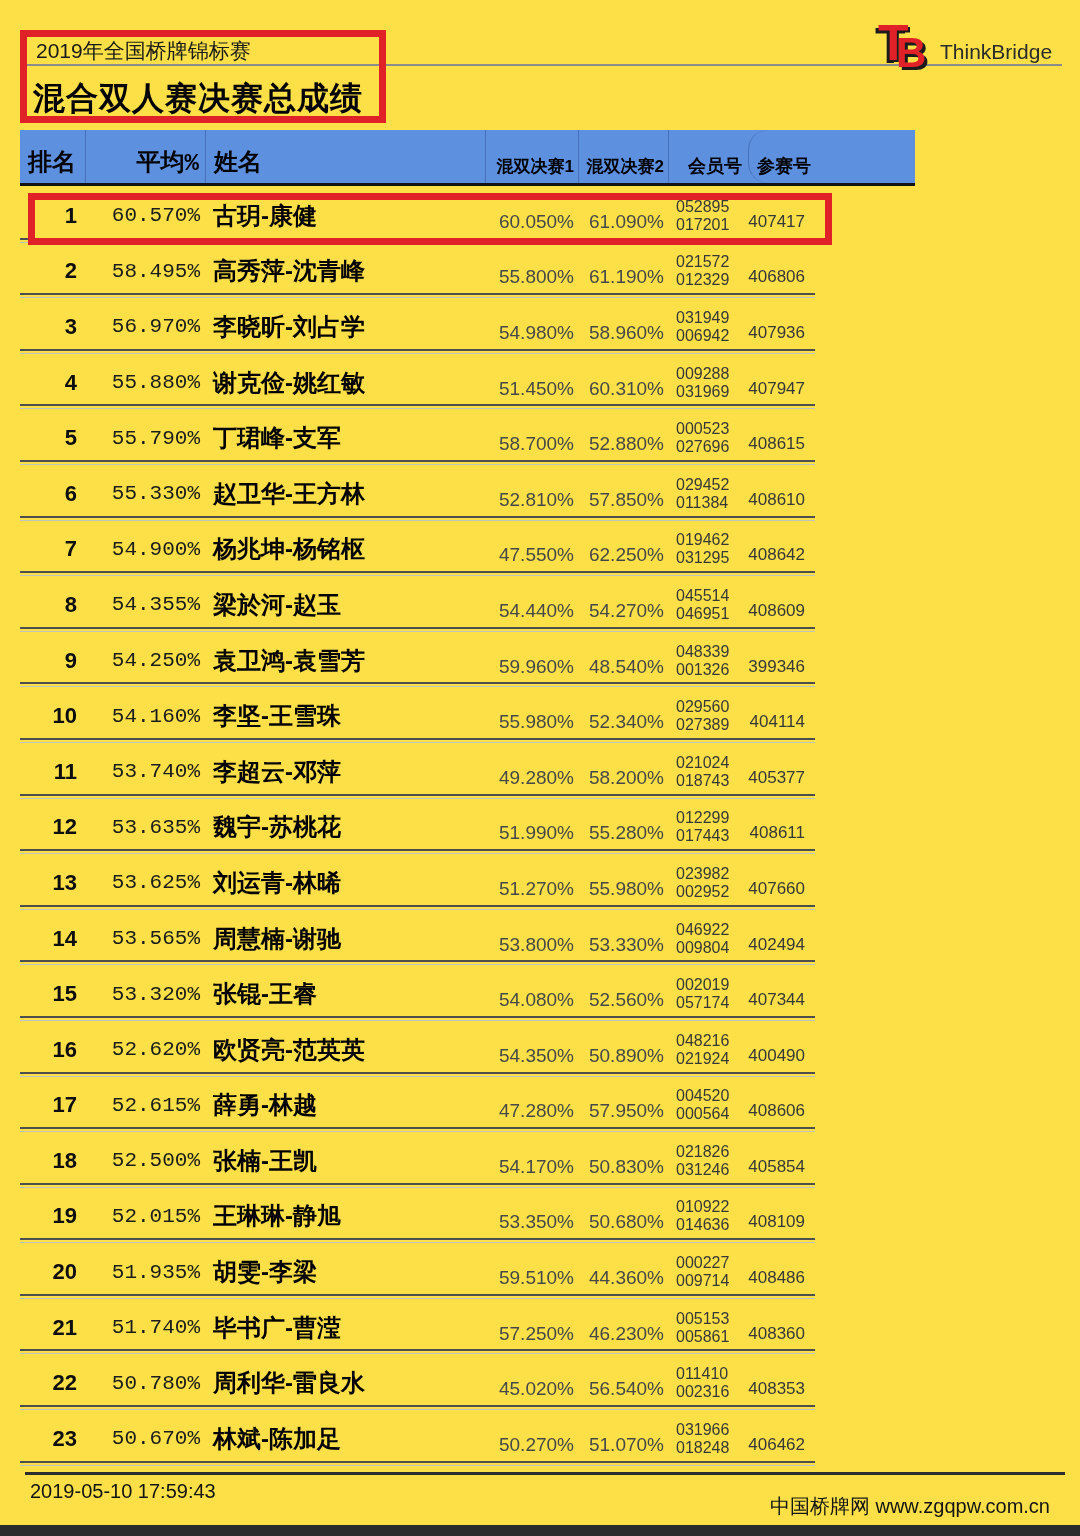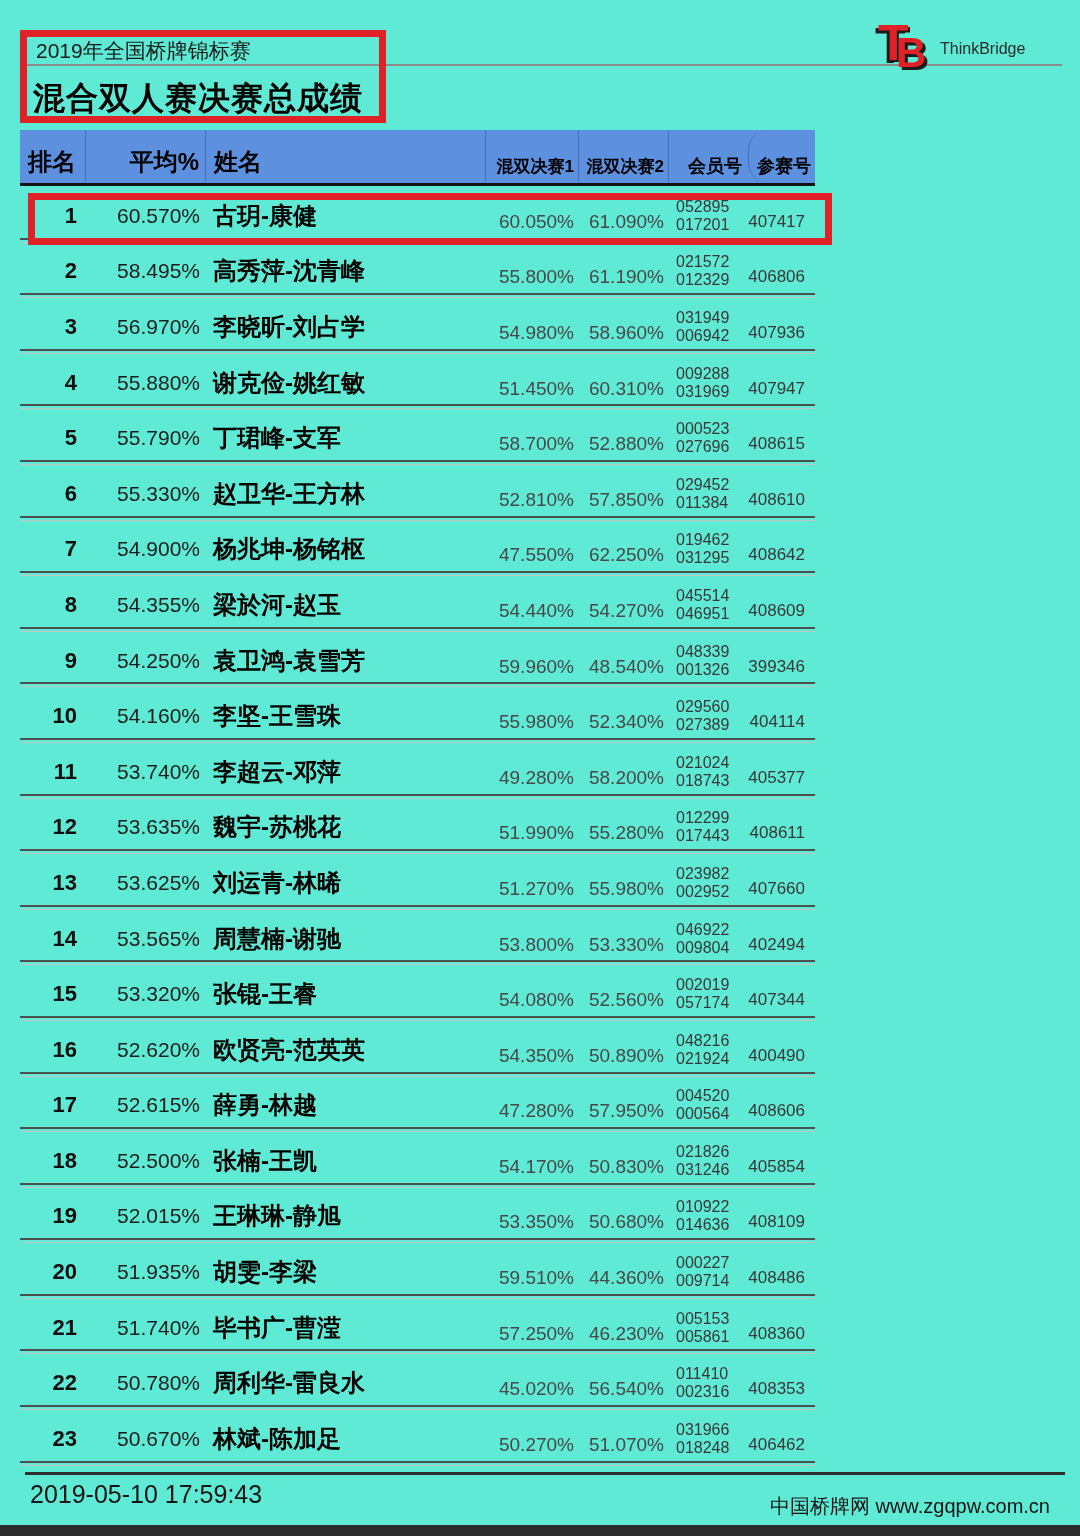--- a/index.html
+++ b/index.html
@@ -1,47 +1,47 @@
 <!DOCTYPE html>
 <html><head>
 <meta charset="utf-8">
 <style>
   * { margin:0; padding:0; box-sizing:border-box; }
   html,body { background:#ffffff; }
   body { font-family:"Liberation Sans","DejaVu Sans",sans-serif; }
-  .page { position:relative; width:1080px; height:1536px; background:#5eead4; overflow:hidden; }
+  .page { position:relative; width:1080px; height:1536px; background:#fde047; overflow:hidden; }
 
   
   .top-rule { position:absolute; left:25px; top:64px; width:1037px; height:2px; background:#8c8c8c; }
   .title-box { position:absolute; left:20px; top:30px; width:366px; height:93px; border:7px solid #e02128; z-index:3; }
   .event-title { position:absolute; left:36px; top:37px; font-size:21px; color:#1a1a1a; z-index:2; white-space:nowrap; }
   .page-title { position:absolute; left:33px; top:77px; font-size:32px; font-weight:bold; color:#000; z-index:2; letter-spacing:1px; white-space:nowrap; }
 
   .logo { position:absolute; left:878px; top:18px; height:60px; z-index:2; }
   .logo-t { position:absolute; left:0; top:0; font-size:50px; font-weight:bold; color:#e02128;
             text-shadow:-3px 3px 0 #1b1b1b, 2px 2px 0 #1b1b1b; line-height:1; }
   .logo-b { position:absolute; left:18px; top:14px; font-size:42px; font-weight:bold; color:#e02128;
             text-shadow:3px 3px 0 #1b1b1b; line-height:1; }
-  .logo-text { position:absolute; left:62px; top:22px; font-size:16px; color:#2b2b2b; white-space:nowrap; }
-
-  
-  .thead { position:absolute; left:20px; top:130px; width:795px; height:56px; background:#5e90e0;
+  .logo-text { position:absolute; left:62px; top:22px; font-size:21px; color:#2b2b2b; white-space:nowrap; }
+
+  
+  .thead { position:absolute; left:20px; top:130px; width:895px; height:56px; background:#5e90e0;
            border-bottom:3px solid #121212; display:flex; z-index:1; }
   .th { display:flex; align-items:flex-end; padding-bottom:5px; font-weight:bold; color:#000; }
   .th + .th { border-left:1px solid rgba(15,40,95,0.30); }
   .th.c-rank  { font-size:24px; padding-left:8px; }
   .th.c-avg   { font-size:24px; justify-content:flex-end; padding-right:6px; }
   .th.c-name  { font-size:24px; padding-left:8px; }
   .th.c-s1, .th.c-s2 { font-size:17px; flex-direction:row; align-items:flex-end; justify-content:flex-end; padding-right:4px; line-height:1.3; }
   .th.c-member { font-size:18px; justify-content:flex-end; padding-right:6px; }
   .th.c-entry  { font-size:18px; justify-content:flex-end; padding-right:4px; }
 
   
   .c-rank  { width:65px; }
-  .c-avg   { width:120px; }
+  .c-avg   { width:120px;font-family:Liberation Mono, monospace; }
   .c-name  { width:280px; }
   .c-s1    { width:93px; }
   .c-s2    { width:90px; }
   .c-member{ width:80px; }
   .c-entry { width:67px;border-radius:20px; }
 
   
   .tbody { position:absolute; left:20px; top:188px; width:795px; z-index:1; }
   .row { position:relative; height:55.6px; display:flex; }
   .row::before { content:""; position:absolute; left:0; right:0; bottom:4px; height:2px; background:#4e4e4e; }
@@ -54,21 +54,21 @@
   .cell.c-member { flex-direction:column; align-items:flex-start; justify-content:center; padding-left:8px;
                    font-size:16px; line-height:18px; color:#383838; }
   .cell.c-entry { justify-content:flex-end; padding-right:10px; padding-top:12px; font-size:17px; color:#383838; }
 
   
   .winner-box { position:absolute; left:28px; top:193px; width:804px; height:52px;
                 border:7px solid #e02128; z-index:4; pointer-events:none; }
 
   
   .footer-rule { position:absolute; left:25px; top:1472px; width:1040px; height:3px; background:#2e2e2e; }
-  .footer-time { position:absolute; left:30px; top:1480px; font-size:25px; color:#141414; }
+  .footer-time { position:absolute; left:30px; top:1480px; font-size:20px; color:#141414; }
   .footer-site { position:absolute; right:30px; top:1480px; font-size:20px; color:#141414;margin-top:13px; }
   .bottom-bar { position:absolute; left:0; bottom:0; width:1080px; height:11px; background:#2b2b2b; }
 </style>
 </head>
 <body>
 
 <div class="page">
 
   <div class="top-rule"></div>
 

